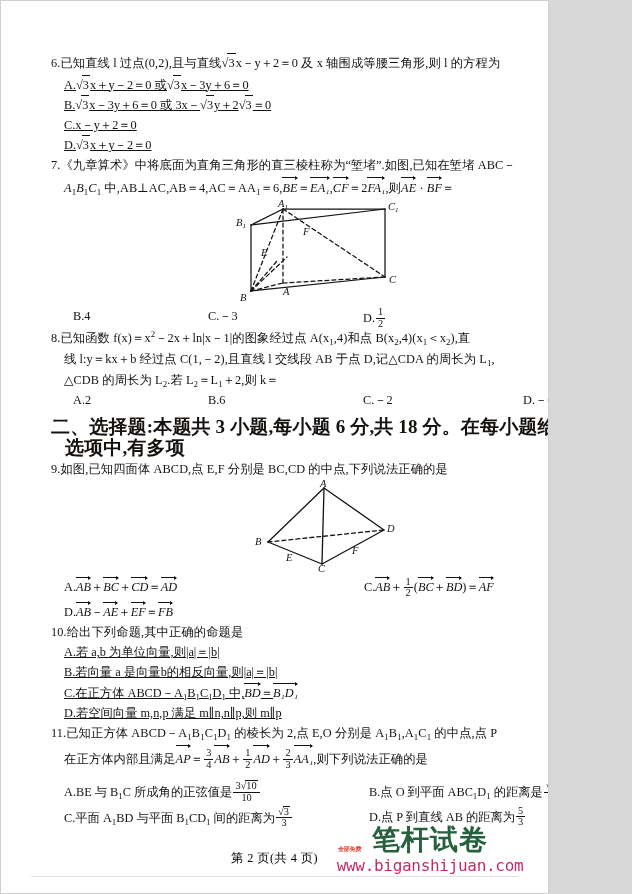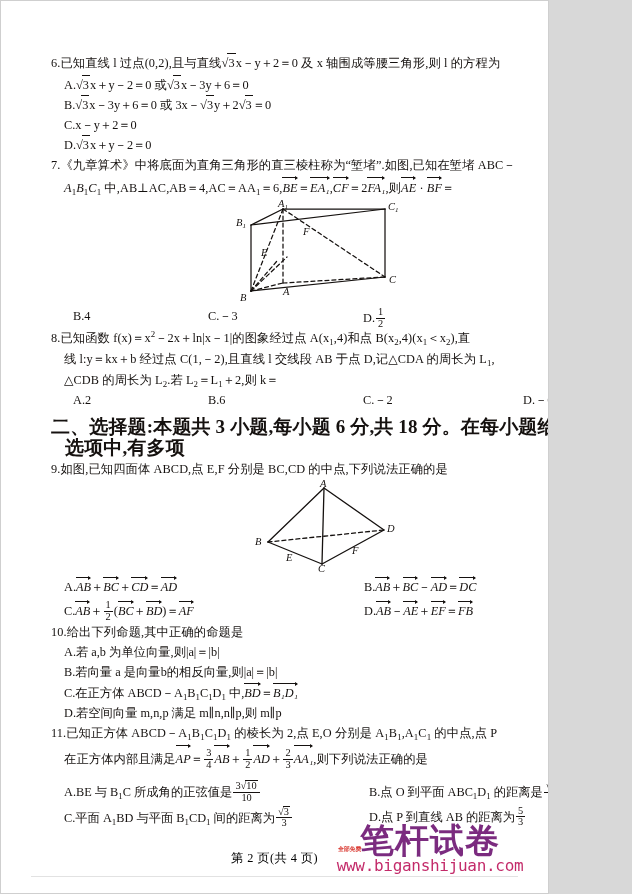--- a/index.html
+++ b/index.html
@@ -36,21 +36,21 @@
     letter-spacing: 0.1px;
     margin: 0 0 1px 0;
   }
   .q .stem { text-indent: 0; }
   .hang { padding-left: 13px; text-indent: -13px; }
   .indent { padding-left: 13px; }
   .math { font-family: "Liberation Serif", serif; font-style: italic; }
 
   
   .opts { font-size: 12.3px; line-height: 19.6px; }
-  .opt-line { display: block; padding-left: 13px; }
+  .opt-line { display: block; padding-left: 13px; text-decoration: underline; }
   .opt-grid {
     display: grid;
     grid-template-columns: 300px 1fr;
     padding-left: 13px;
     row-gap: 2px;
   }
   .opt-4 {
     display: grid;
     grid-template-columns: 135px 155px 160px 1fr;
     padding-left: 22px;
@@ -132,23 +132,23 @@
     position: absolute;
     right: 18px;
     bottom: 18px;
     width: 200px;
     text-align: center;
     opacity: 0.92;
   }
   .wm-cn {
     font-family: "DejaVu Sans", sans-serif;
     font-weight: bold;
-    font-size: 34px;
+    font-size: 28px;
     line-height: 34px;
-    color: #701a75;
+    color: #14532d;
     letter-spacing: 1px;
   }
   .wm-url {
     font-family: "DejaVu Sans Mono", monospace;
     font-size: 16px;
     line-height: 18px;
     color: #be185d;
     letter-spacing: -0.3px;
   }
   .wm-free {
@@ -279,21 +279,20 @@
         <text x="68" y="92">C</text>
         <text x="137" y="52">D</text>
         <text x="36" y="81">E</text>
         <text x="102" y="74">F</text>
       </g>
     </svg>
   </div>
 
   <div class="opts opt-grid">
     <span><span>A.</span><span class="vec math">AB</span><span>＋</span><span class="vec math">BC</span><span>＋</span><span class="vec math">CD</span><span>＝</span><span class="vec math">AD</span></span>
-    <span><span>B.</span><span class="vec math">AB</span><span>＋</span><span class="vec math">BC</span><span>－</span><span class="vec math">AD</span><span>＝</span><span class="vec math">DC</span></span>
     <span><span>C.</span><span class="vec math">AB</span><span>＋</span><span class="frac"><span class="num">1</span><span class="den">2</span></span><span>(</span><span class="vec math">BC</span><span>＋</span><span class="vec math">BD</span><span>)＝</span><span class="vec math">AF</span></span>
     <span><span>D.</span><span class="vec math">AB</span><span>－</span><span class="vec math">AE</span><span>＋</span><span class="vec math">EF</span><span>＝</span><span class="vec math">FB</span></span>
   </div>
 
   <div class="q hang">
     <span>10.给出下列命题,其中正确的命题是</span>
   </div>
   <div class="opts">
     <div class="opt-line">A.若 a,b 为单位向量,则|a|＝|b|</div>
     <div class="opt-line">B.若向量 a 是向量b的相反向量,则|a|＝|b|</div>

